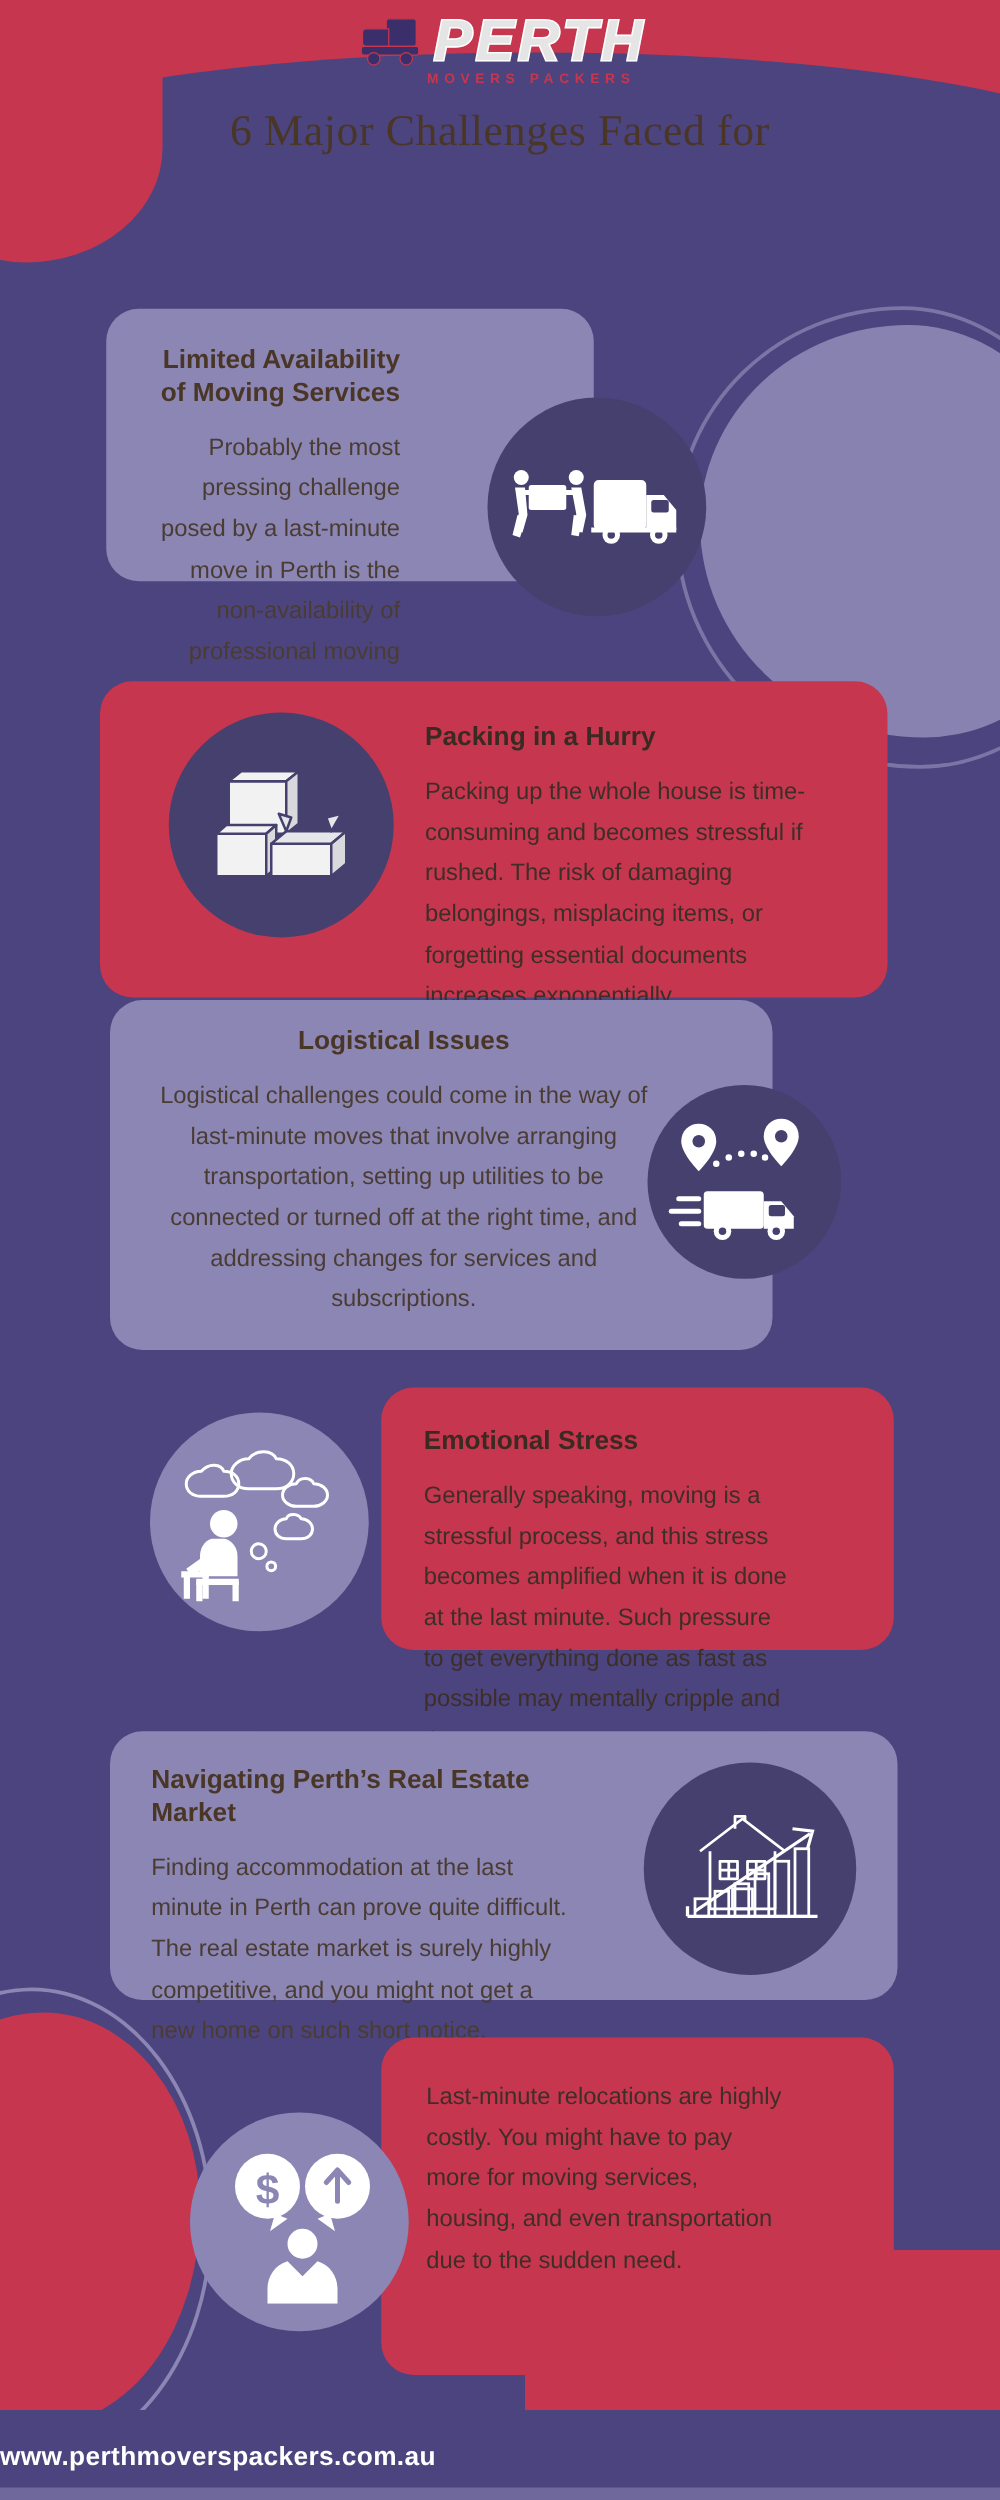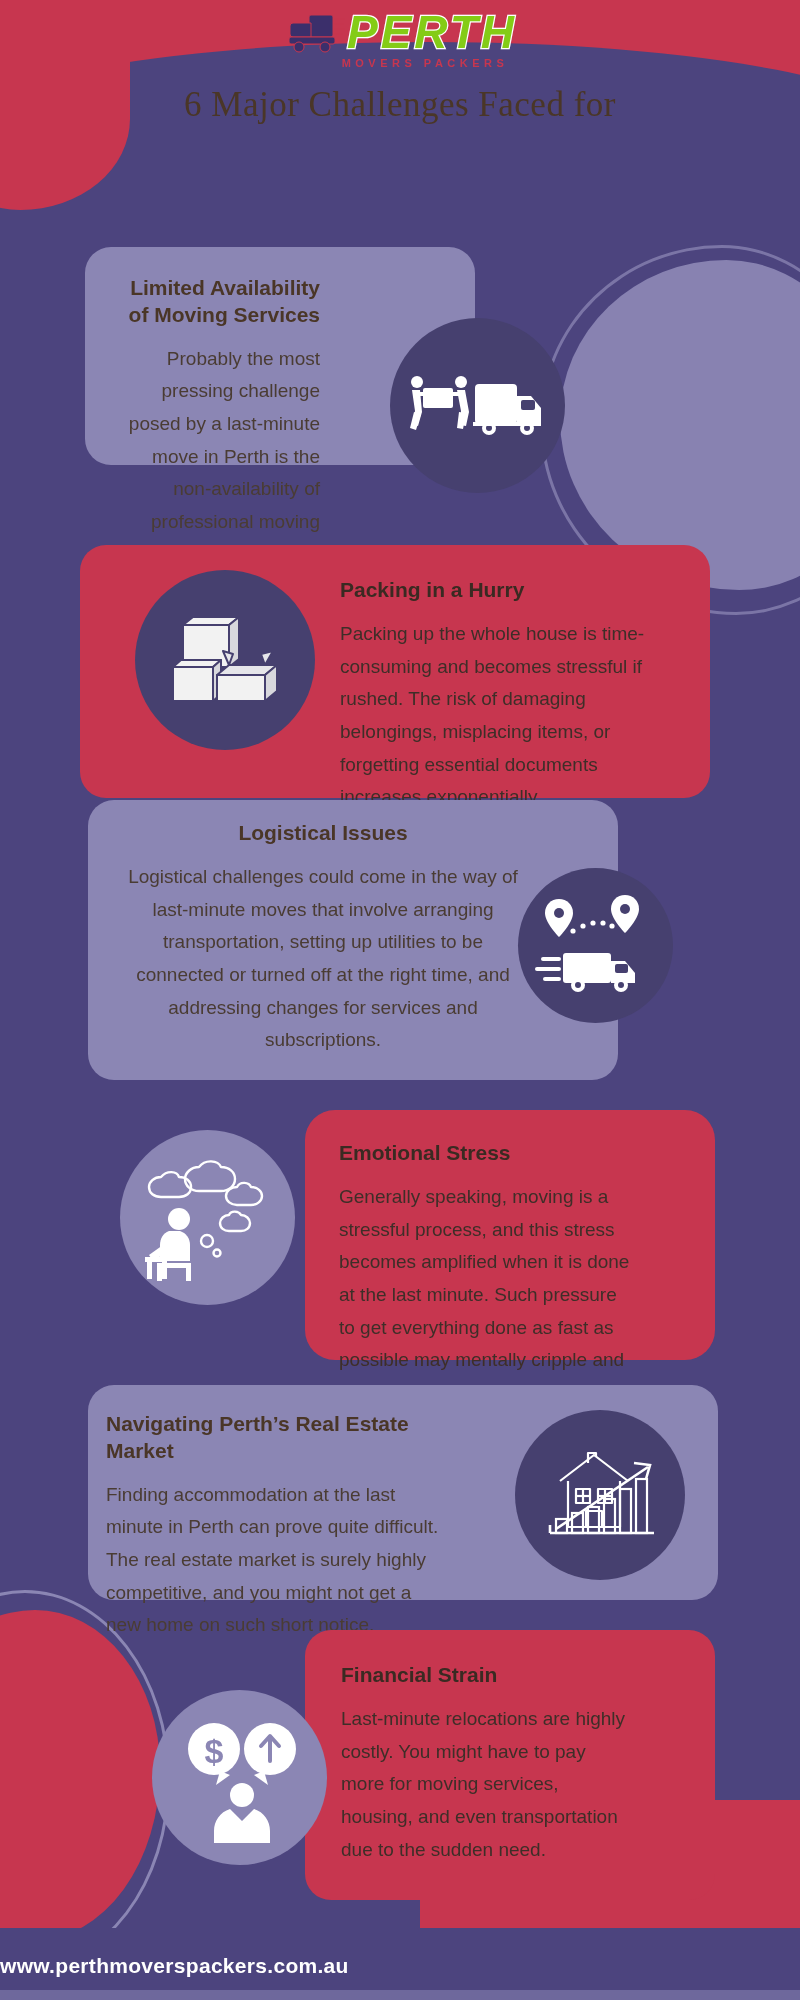--- a/index.html
+++ b/index.html
@@ -77,21 +77,21 @@
     flex-direction: column;
   }
   .logo-row { display: flex; align-items: center; gap: 2px; }
   .logo-truck { width: 62px; height: 46px; display: block; }
   .logo-word {
     font-family: "Liberation Sans", sans-serif;
     font-weight: bold;
     font-style: italic;
     font-size: 46px;
     letter-spacing: 3px;
-    color: #84cc16;
+    color: #e5e5e5;
     -webkit-text-stroke: 2.5px #ffffff;
     paint-order: stroke fill;
     line-height: 1;
   }
   .logo-sub {
     font-size: 11px; font-weight: bold; letter-spacing: 4.5px;
     color: #c7364f; margin-top: 2px; padding-left: 50px;
   }
 
   
@@ -145,26 +145,26 @@
   #c1-circle { top: 318px; left: 390px; width: 175px; height: 175px; }
 
   #card2 { top: 545px; left: 80px; width: 630px; height: 253px; }
   #card2 .inner { padding: 32px 40px 32px 0; margin-left: 260px; width: 360px; }
   #c2-circle { top: 570px; left: 135px; width: 180px; height: 180px; }
 
   #card3 { top: 800px; left: 88px; width: 530px; height: 280px; }
   #card3 .inner { padding: 20px 36px; width: 470px; text-align: center; }
   #c3-circle { top: 868px; left: 518px; width: 155px; height: 155px; }
 
-  #card4 { top: 1110px; left: 305px; width: 410px; height: 250px; border-radius: 30px; }
+  #card4 { top: 1110px; left: 305px; width: 410px; height: 210px; }
   #card4 .inner { padding: 30px 34px; width: 360px; }
   #c4-circle { top: 1130px; left: 120px; width: 175px; height: 175px; }
 
   #card5 { top: 1385px; left: 88px; width: 630px; height: 215px; }
-  #card5 .inner { padding: 26px 18px; width: 380px; }
+  #card5 .inner { padding: 26px 18px; width: 380px; margin-left: 15px; }
   #c5-circle { top: 1410px; left: 515px; width: 170px; height: 170px; }
 
   #card6 { top: 1630px; left: 305px; width: 410px; height: 270px; }
   #card6 .inner { padding: 32px 36px; width: 360px; }
   #c6-circle { top: 1690px; left: 152px; width: 175px; height: 175px; }
 
   
   .footer-url {
     position: absolute; bottom: 22px; left: 0; width: 800px;
     text-align: left;
@@ -373,21 +373,20 @@
       </g>
       <g stroke="#ffffff" stroke-width="2.6" fill="none">
         <path d="M26 96 L118 34"></path>
         <path d="M104 30 l16 2 l-4 14"></path>
       </g>
     </svg>
   </div>
 
   <div class="card red" id="card6">
     <div class="inner">
-      <h2>Financial Strain</h2>
       <p>Last-minute relocations are highly costly. You might have to pay more for moving services, housing, and even transportation due to the sudden need.</p>
     </div>
   </div>
   <div class="circle lav" id="c6-circle">
     <svg width="140" height="130" viewBox="0 0 140 130">
       <g fill="#ffffff">
         <circle cx="44" cy="36" r="26"></circle>
         <path d="M50 58 l-4 14 l14 -10 z"></path>
         <circle cx="100" cy="36" r="26"></circle>
         <path d="M94 58 l4 14 l-14 -10 z"></path>

